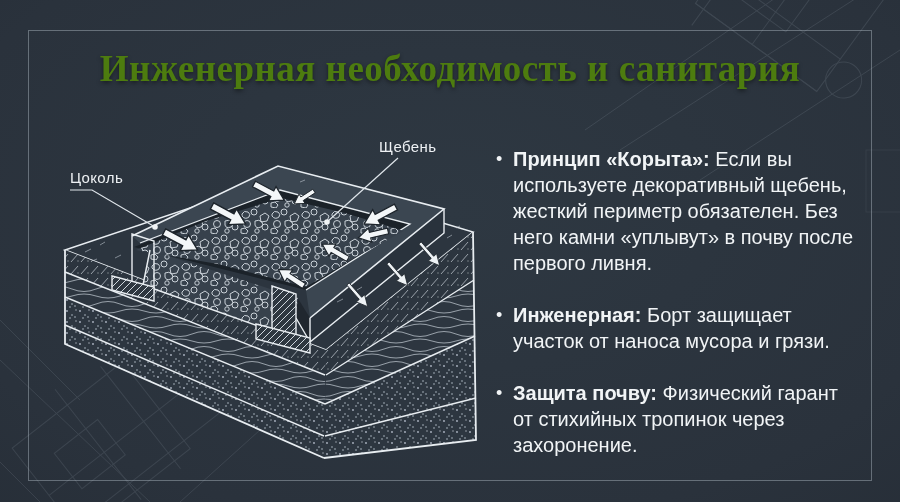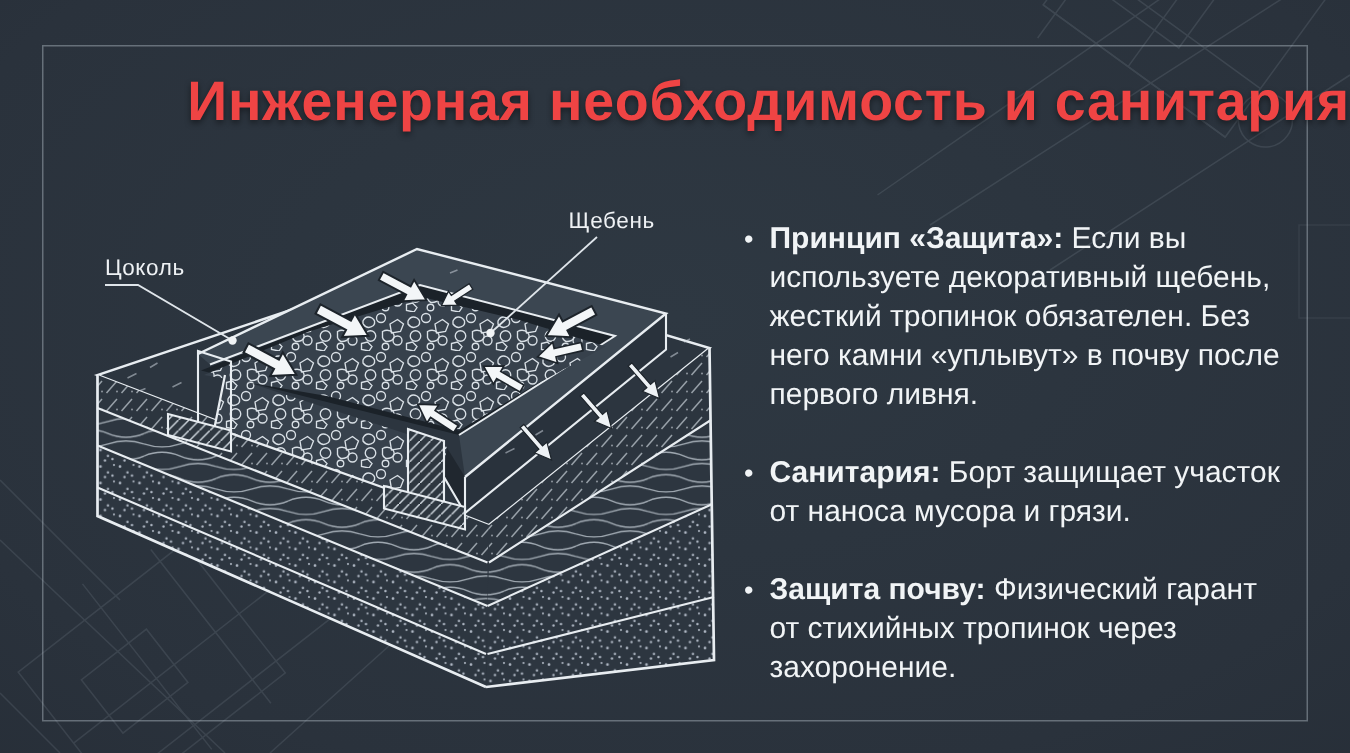--- a/index.html
+++ b/index.html
@@ -8,24 +8,24 @@
     background:radial-gradient(130% 140% at 50% 42%, #2e3842 0%, #2a323c 45%, #232a33 78%, #1d242c 100%);
     font-family:"Liberation Sans","DejaVu Sans",sans-serif;
   }
   .doodles{position:absolute;left:0;top:0;z-index:1;}
   .frame-border{
     position:absolute;left:28px;top:30px;width:842px;height:449px;
     border:1px solid rgba(186,197,208,0.42);z-index:2;
   }
   .title{
     position:absolute;left:0;right:0;top:47px;margin:0;z-index:3;
-    text-align:right;
-    font-family:Liberation Sans, sans-serif;
+    text-align:center;
+    font-family:Liberation Serif, serif;
     font-size:37px;font-weight:700;letter-spacing:0.5px;
-    color:#ef4444;text-shadow:0 2px 4px rgba(0,0,0,0.45);
+    color:#4d7c0f;text-shadow:0 2px 4px rgba(0,0,0,0.45);
   }
   .diagram{position:absolute;left:0;top:0;z-index:3;}
   .dlabel{
     font-family:"Liberation Sans","DejaVu Sans",sans-serif;
     font-size:15px;fill:#eef1f4;letter-spacing:0.4px;
   }
   .bullets{
     position:absolute;left:496px;top:146px;width:358px;margin:0;padding:0;
     list-style:none;z-index:3;
     color:#f1f4f6;font-size:20px;line-height:26px;
@@ -184,21 +184,21 @@
   </g>
   <g>
     <path d="M398,158 L327,222" stroke="#dfe5ea" stroke-width="1.2" fill="none"></path>
     <circle cx="327" cy="222" r="2.8" fill="#f0f3f5"></circle>
     <text class="dlabel" x="379" y="152">Щебень</text>
   </g>
 </svg>
 
 <ul class="bullets">
   <li>
-    <span class="marker">•</span><span class="lead">Принцип «Защита»:</span><span class="body"> Если вы используете декоративный щебень, жесткий тропинок обязателен. Без него камни «уплывут» в почву после первого ливня.</span>
+    <span class="marker">•</span><span class="lead">Принцип «Корыта»:</span><span class="body"> Если вы используете декоративный щебень, жесткий периметр обязателен. Без него камни «уплывут» в почву после первого ливня.</span>
   </li>
   <li>
-    <span class="marker">•</span><span class="lead">Санитария:</span><span class="body"> Борт защищает участок от наноса мусора и грязи.</span>
+    <span class="marker">•</span><span class="lead">Инженерная:</span><span class="body"> Борт защищает участок от наноса мусора и грязи.</span>
   </li>
   <li>
     <span class="marker">•</span><span class="lead">Защита почву:</span><span class="body"> Физический гарант от стихийных тропинок через захоронение.</span>
   </li>
 </ul>
 
 </body></html>

